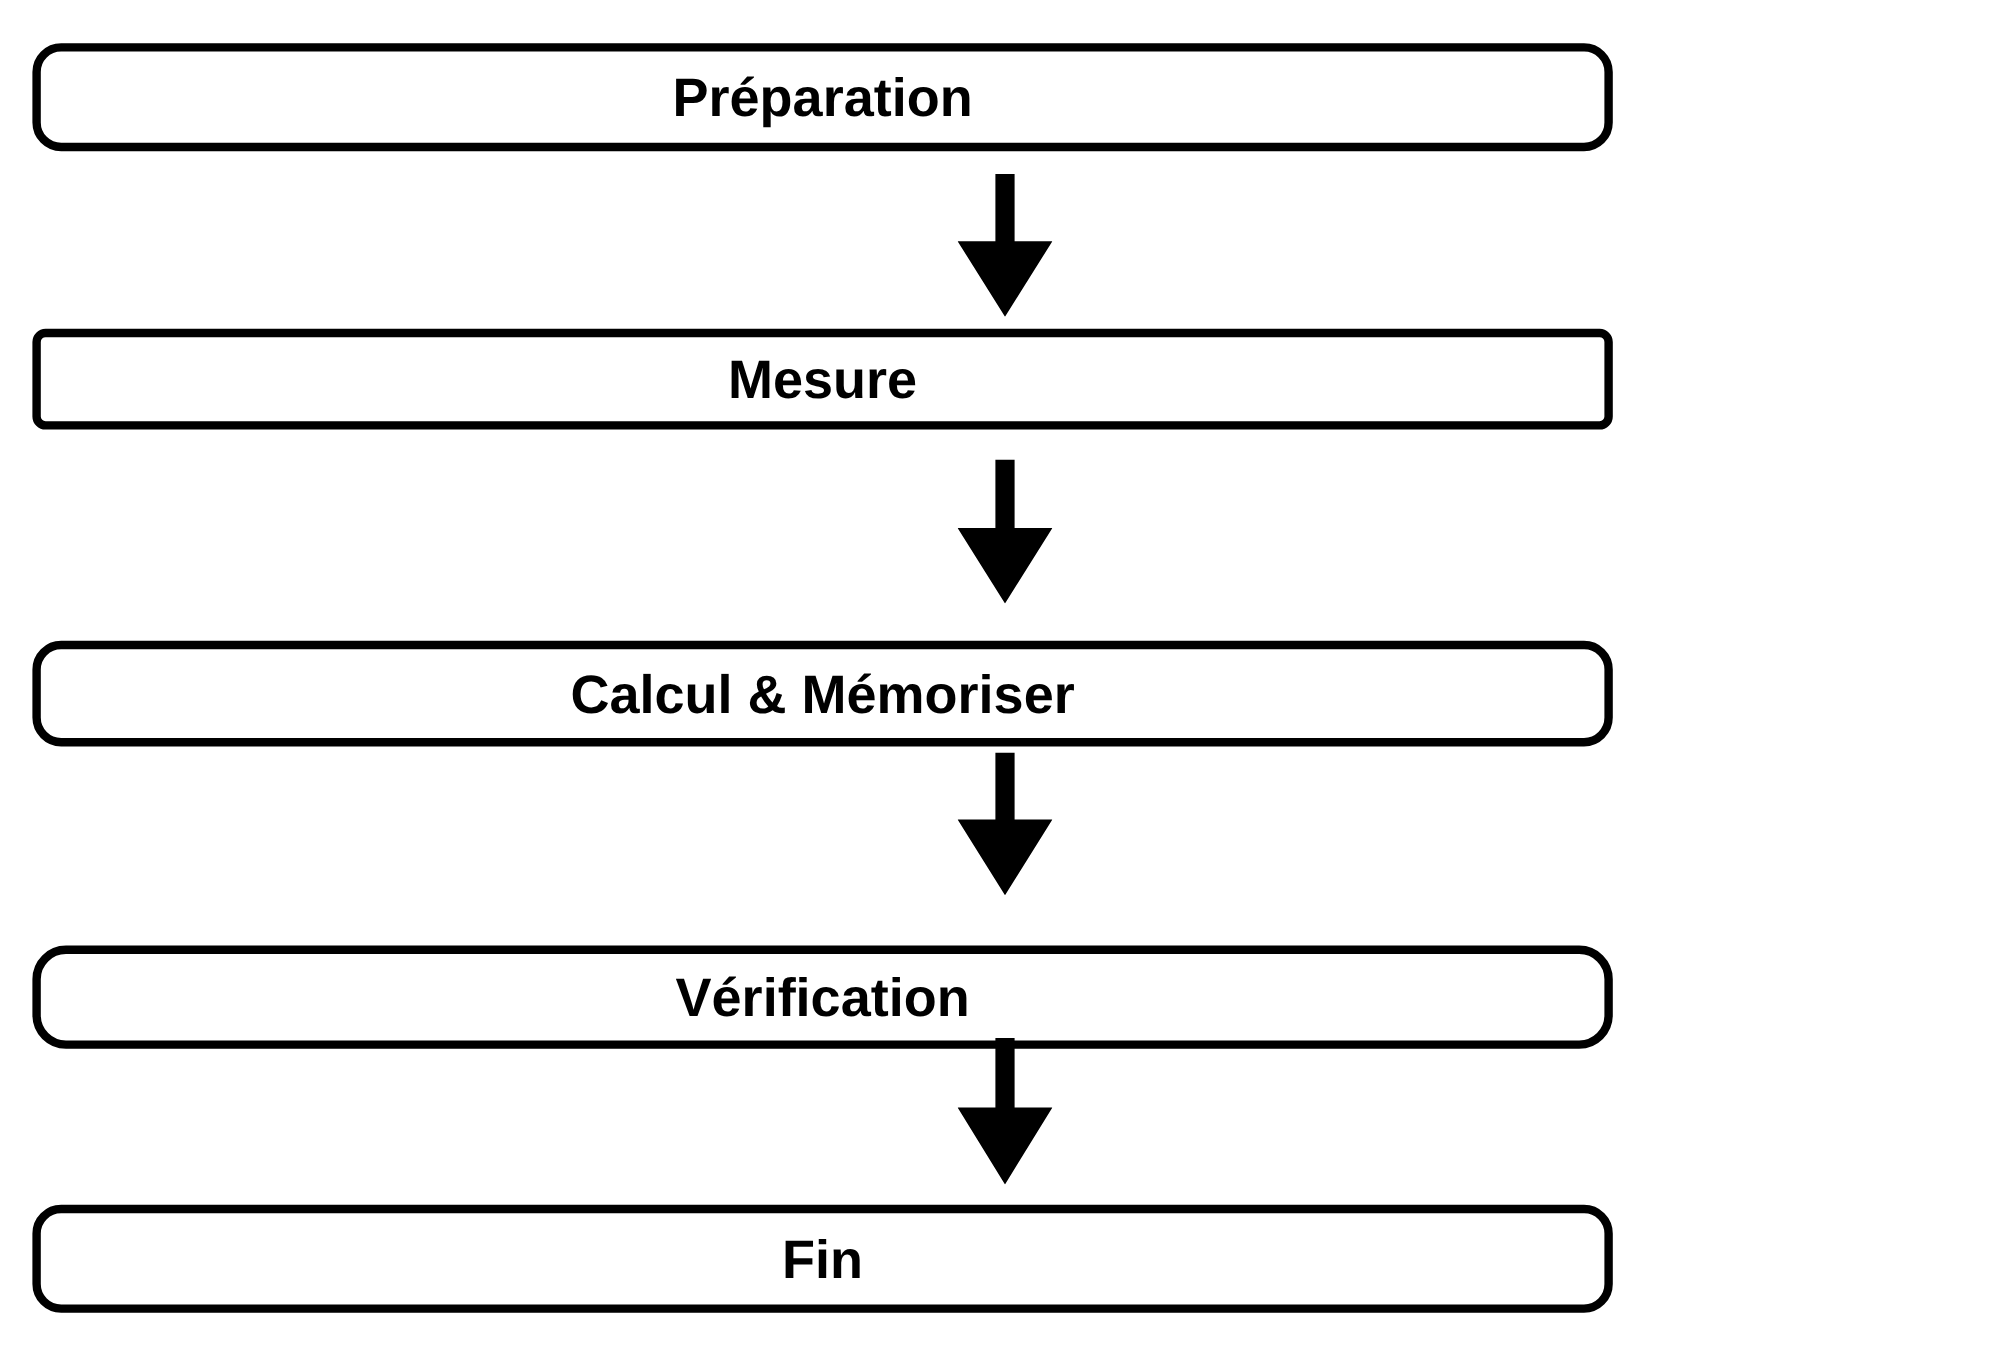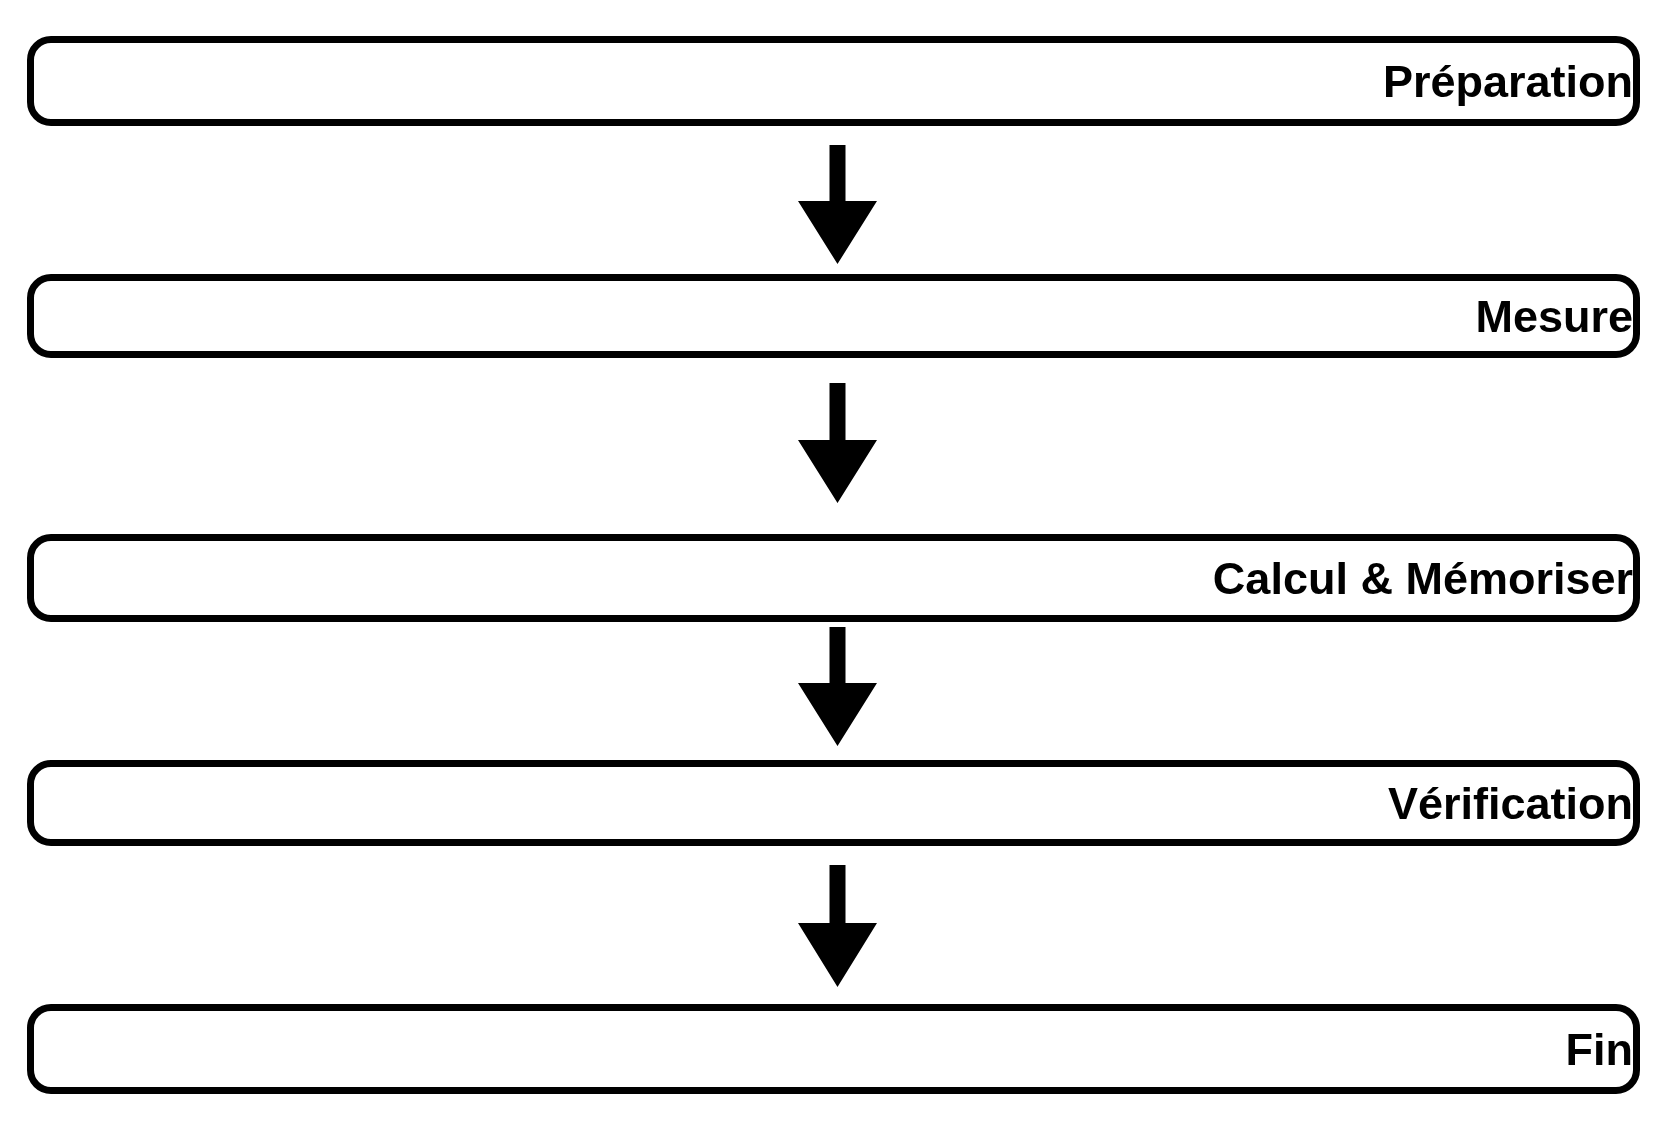--- a/index.html
+++ b/index.html
@@ -15,43 +15,43 @@
   }
   #flowchart {
     position: relative;
     width: 1665px;
     height: 1134px;
     background: #ffffff;
   }
   .node {
     position: absolute;
     left: 27px;
-    width: 1613px;
+    width: 1317px;
     box-sizing: border-box;
     background: #ffffff;
     border: 7px solid #000000;
     border-radius: 24px;
     display: flex;
     align-items: center;
-    justify-content: flex-end;
+    justify-content: center;
   }
   .node-label {
     font-family: "Liberation Sans", sans-serif;
     font-weight: bold;
     font-size: 45px;
     line-height: 1;
     color: #000000;
     letter-spacing: 0px;
     white-space: nowrap;
     text-align: center;
   }
   .n1 { top: 36px;   height: 90px; }
-  .n2 { top: 274px;  height: 84px; }
+  .n2 { top: 274px;  height: 84px; border-radius: 11px; }
   .n3 { top: 534px;  height: 88px; }
-  .n4 { top: 760px;  height: 86px; }
+  .n4 { top: 788px;  height: 86px; border-radius: 28px; }
   .n5 { top: 1004px; height: 90px; }
 
   .connector {
     position: absolute;
     left: 798px;
     width: 79px;
   }
   .connector svg {
     display: block;
     width: 79px;

